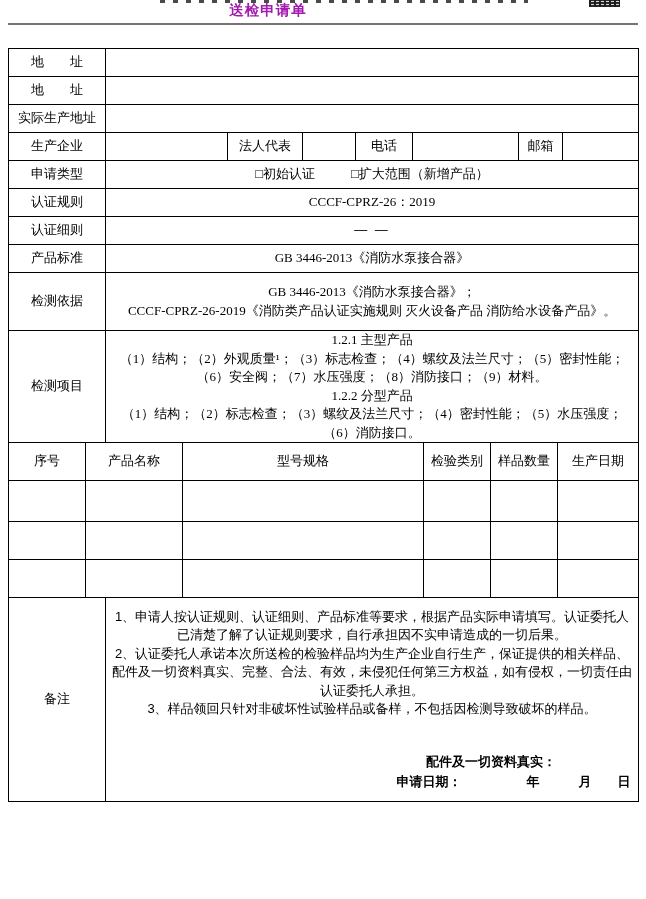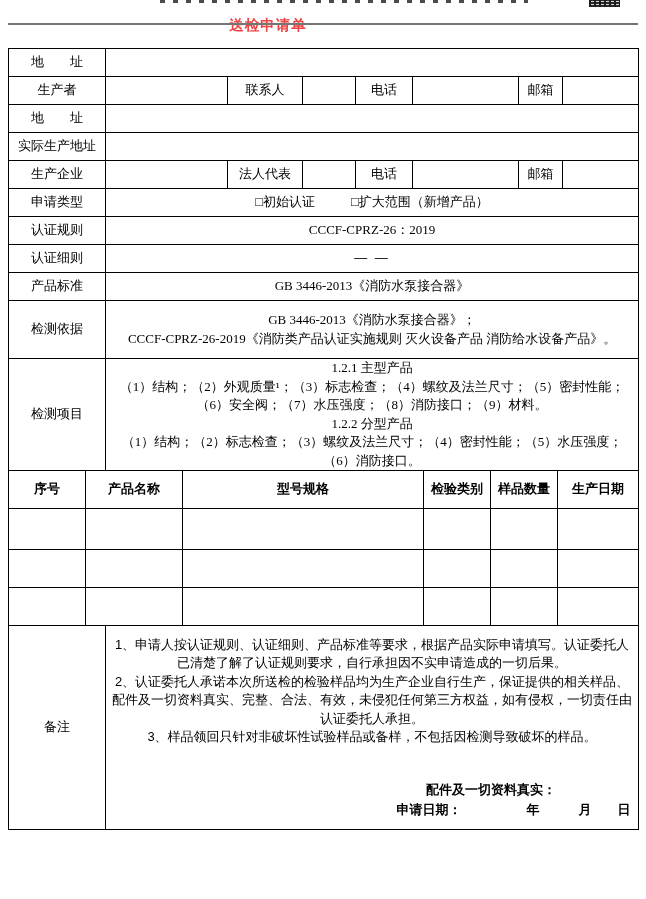--- a/index.html
+++ b/index.html
@@ -23,26 +23,26 @@
   .corner-logo {
     position: absolute;
     top: 0; right: 26px;
     width: 31px; height: 7px;
     background:
       repeating-linear-gradient(90deg, #1c1c1c 0 2px, transparent 2px 5px),
       repeating-linear-gradient(0deg, #2a2a2a 0 2px, #d8d8d8 2px 3px);
   }
   .doc-title {
     position: absolute;
-    top: 16px; left: 0;
+    top: 1px; left: 0;
     width: 536px;
     text-align: center;
     font-size: 14.5px;
     font-weight: bold;
-    color: #ef4444;
+    color: #a21caf;
     letter-spacing: 1px;
   }
   .title-rule {
     position: absolute;
     top: 23px; left: 8px;
     width: 630px; height: 2px;
     background: #757575;
   }
 
   table.t {
@@ -61,21 +61,21 @@
     text-align: center;
     vertical-align: middle;
     overflow: hidden;
     word-break: break-all;
   }
   td.lbl { text-align: center; }
   td.val-left { text-align: left; padding-left: 7px; padding-right: 6px; }
   .serif { font-family: Liberation Serif, serif; font-size: 13.5px; }
   .dash-cell { letter-spacing: 2px; }
   tr.h28 { height: 28px; }
-  tr.h27 { height: 38px; font-weight: bold; }
+  tr.h27 { height: 38px; }
   tr.h58 { height: 58px; }
   tr.h112 { height: 112px; }
   tr.h41 { height: 41px; }
   tr.h38 { height: 38px; }
   tr.h204 { height: 204px; }
   .opt1 { margin-right: 36px; }
 
   td.remark-cell {
     vertical-align: top;
     text-align: left;
@@ -106,30 +106,20 @@
         <col style="width:53px">
       <col style="width:57px">
         <col style="width:106px">
         <col style="width:44px">
         <col style="width:76px">
     </colgroup>
     <tbody>
     <tr class="h28">
       <td class="lbl">地　　址</td>
       <td colspan="7"></td>
-    </tr>
-    <tr class="h28">
-      <td class="lbl">生产者</td>
-      <td></td>
-      <td class="lbl">联系人</td>
-      <td></td>
-      <td class="lbl">电话</td>
-      <td></td>
-      <td class="lbl">邮箱</td>
-      <td></td>
     </tr>
     <tr class="h28">
       <td class="lbl">地　　址</td>
       <td colspan="7"></td>
     </tr>
     <tr class="h28">
       <td class="lbl">实际生产地址</td>
       <td colspan="7"></td>
     </tr>
     <tr class="h28">

